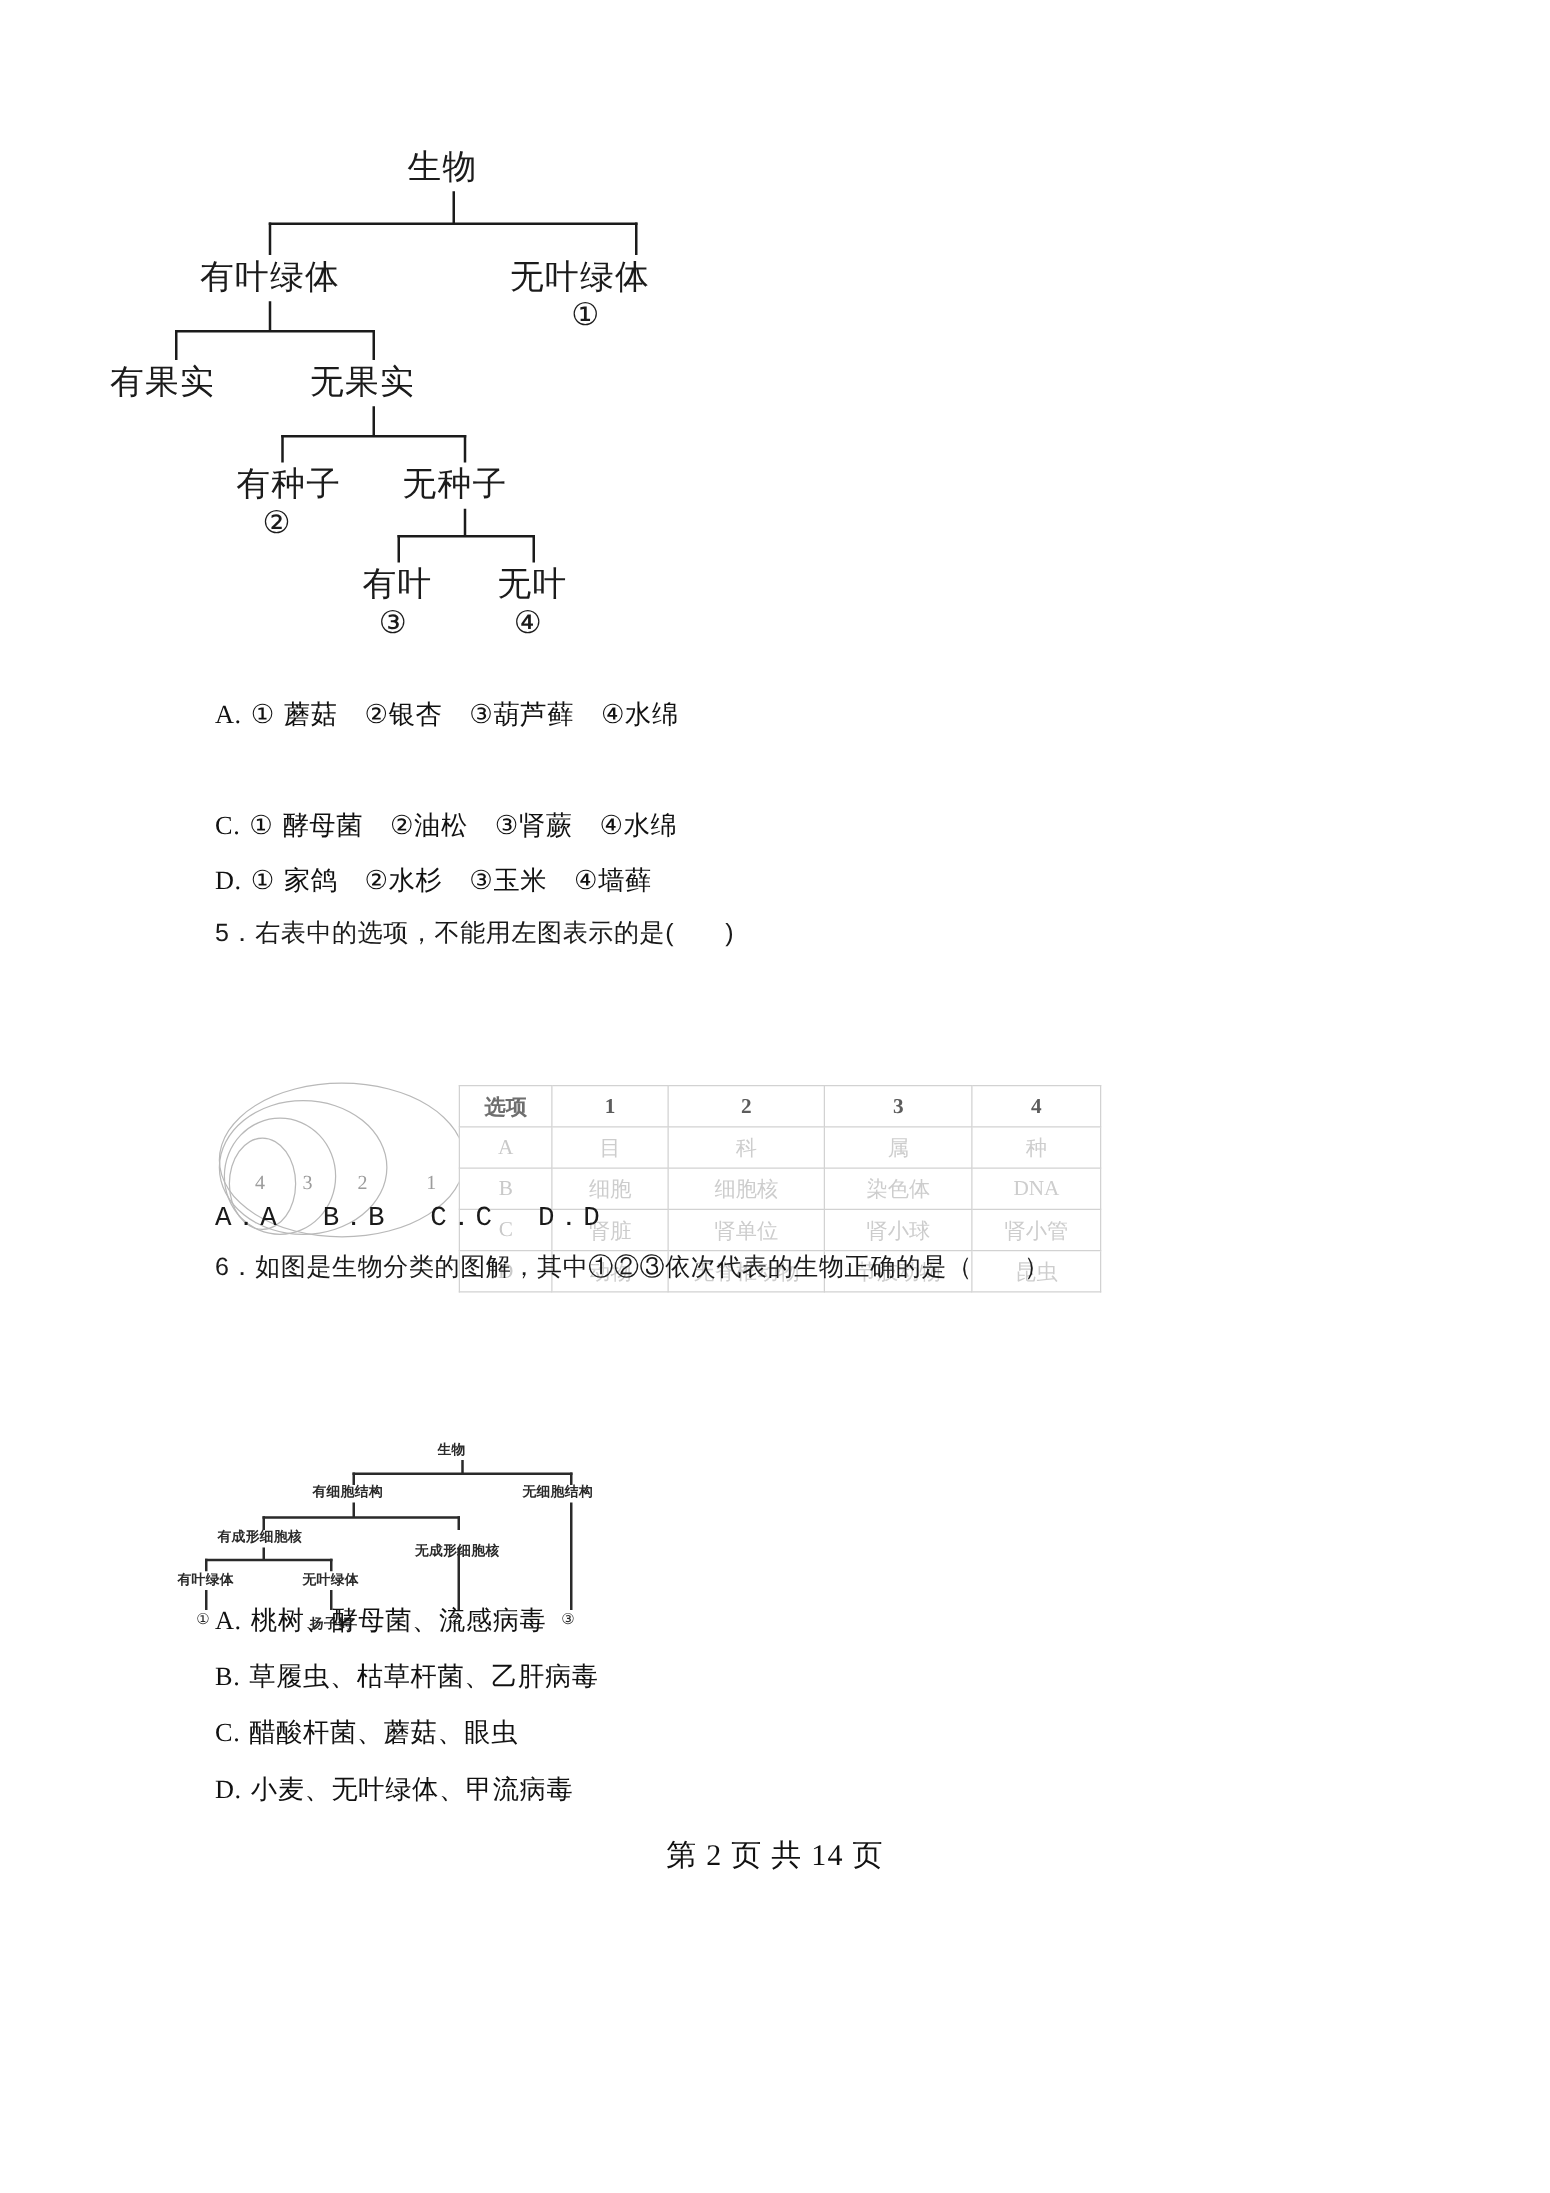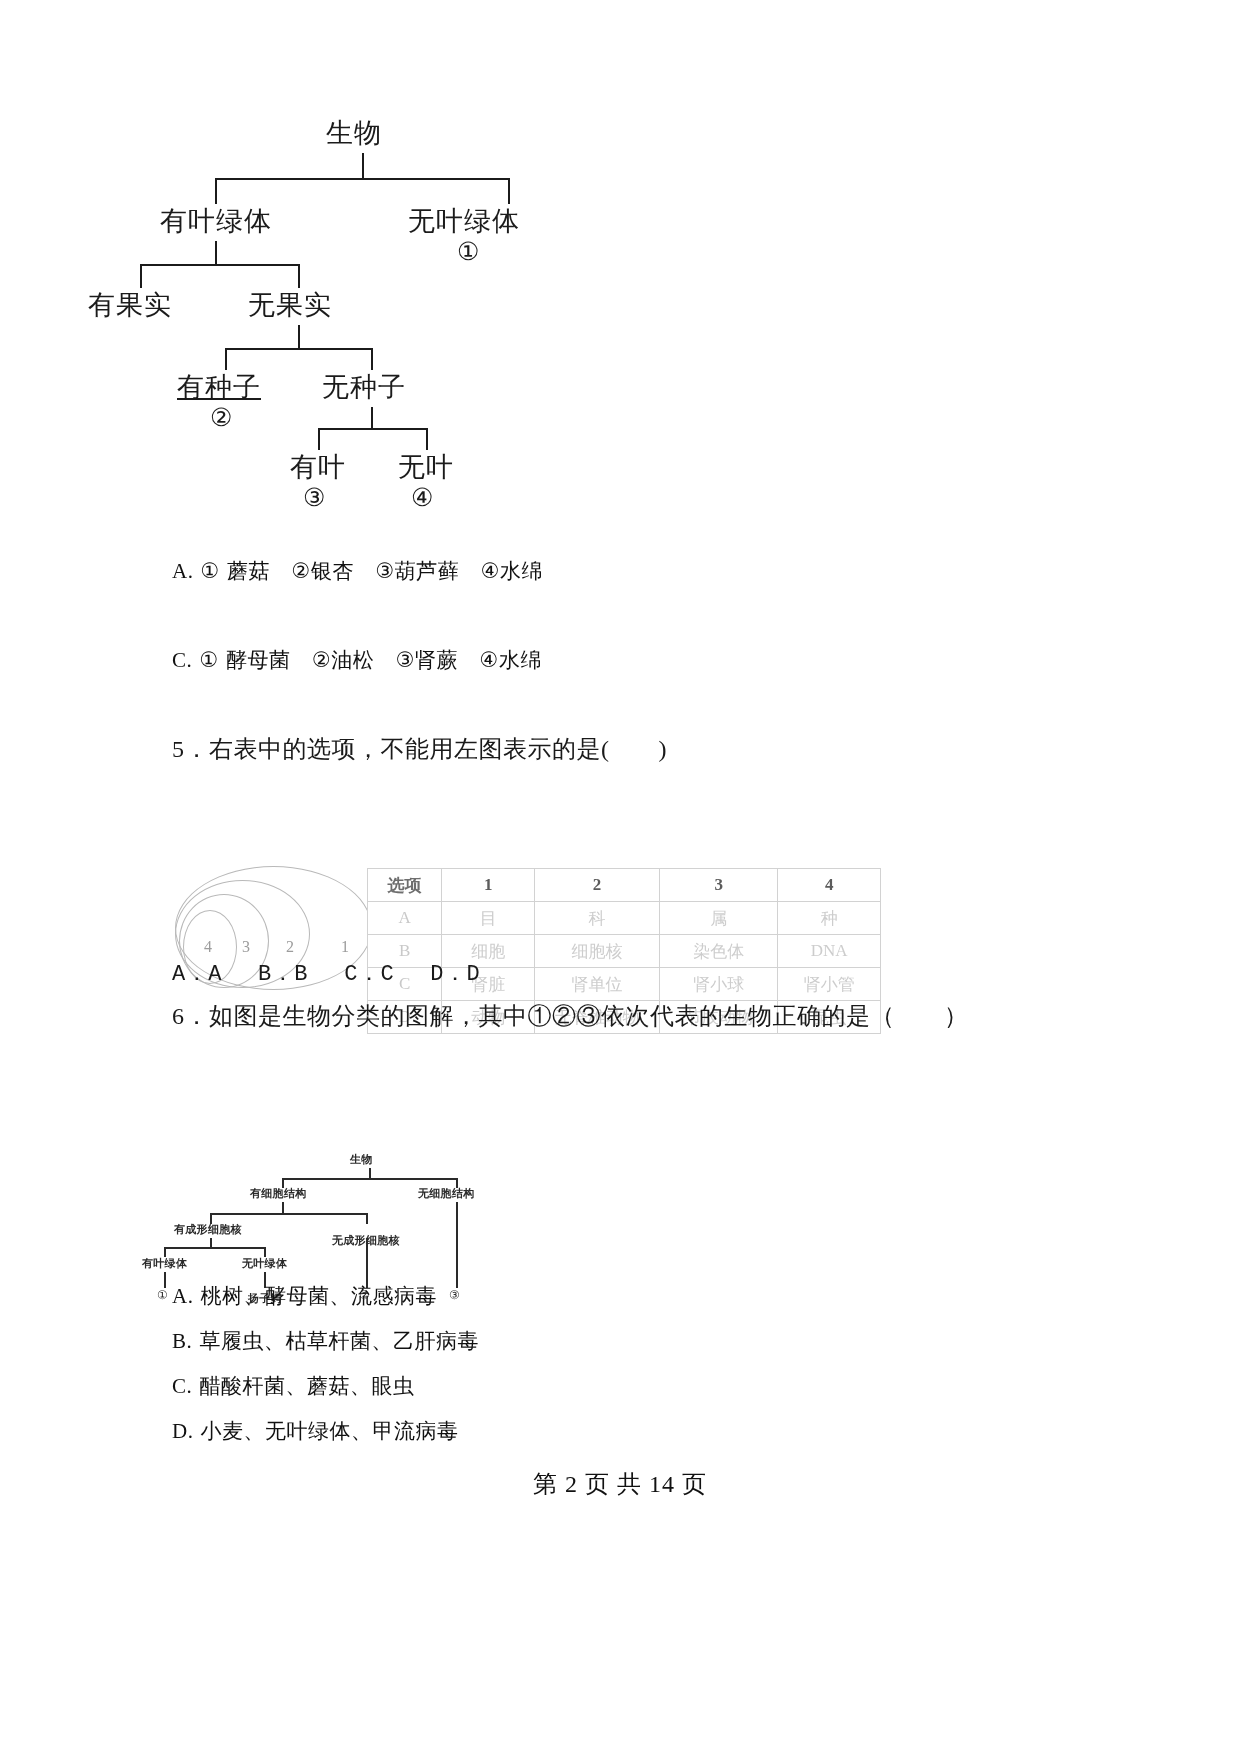--- a/index.html
+++ b/index.html
@@ -18,22 +18,22 @@
   .page {
     position: absolute;
     left: 0; top: 0;
     width: 1064px;
     height: 1754px;
   }
 
   
   .qtext {
     position: absolute;
-    font-family: Liberation Serif, serif;
-    font-size: 24px;
+    font-family: Liberation Sans, sans-serif;
+    font-size: 20px;
     color: #1a1a1a;
     white-space: nowrap;
     letter-spacing: 0.5px;
   }
   .opt {
     position: absolute;
     font-family: "DejaVu Sans", "Liberation Sans", sans-serif;
     font-size: 21px;
     color: #111;
     white-space: nowrap;
@@ -184,21 +184,21 @@
     <div class="ln lnv" style="left:148px; top:149px; height:24px;"></div>
 
     <span class="node" style="left:-62px; top:172px;">有果实</span>
     <span class="node" style="left:98px; top:172px;">无果实</span>
 
     <div class="ln lnv" style="left:148px; top:210px; height:24px;"></div>
     <div class="ln lnh" style="left:75px; top:233px; width:148px;"></div>
     <div class="ln lnv" style="left:75px; top:233px; height:22px;"></div>
     <div class="ln lnv" style="left:221px; top:233px; height:22px;"></div>
 
-    <span class="node" style="left:27px; top:254px;text-decoration:underline;">有种子</span>
+    <span class="node" style="left:39px; top:254px;">有种子</span>
     <span class="circnum" style="left:60px; top:288px;">②</span>
     <span class="node" style="left:172px; top:254px;">无种子</span>
 
     <div class="ln lnv" style="left:221px; top:292px; height:22px;"></div>
     <div class="ln lnh" style="left:168px; top:313px; width:110px;"></div>
     <div class="ln lnv" style="left:168px; top:313px; height:22px;"></div>
     <div class="ln lnv" style="left:276px; top:313px; height:22px;"></div>
 
     <span class="node" style="left:140px; top:334px;">有叶</span>
     <span class="circnum" style="left:153px; top:368px;">③</span>
@@ -206,20 +206,24 @@
     <span class="circnum" style="left:261px; top:368px;">④</span>
   </div>
 
   <div class="opt" style="left:172px; top:557px;">
     <span class="lead">A.</span>
     <span>① 蘑菇　②银杏　③葫芦藓　④水绵</span>
   </div>
   <div class="opt" style="left:172px; top:646px;">
     <span class="lead">C.</span>
     <span>① 酵母菌　②油松　③肾蕨　④水绵</span>
+  </div>
+  <div class="opt" style="left:172px; top:690px;">
+    <span class="lead">D.</span>
+    <span>① 家鸽　②水杉　③玉米　④墙藓</span>
   </div>
 
   <div class="qtext" style="left:172px; top:733px;">5．右表中的选项，不能用左图表示的是(　　)</div>
 
   <div class="venn">
     <div class="circ" style="left:0px;   top:4px;  width:195px; height:122px;"></div>
     <div class="circ" style="left:0px;   top:18px; width:133px; height:106px;"></div>
     <div class="circ" style="left:4px;   top:32px; width:88px;  height:92px;"></div>
     <div class="circ" style="left:8px;   top:48px; width:52px;  height:72px;"></div>
     <span class="vlabel" style="left:29px;  top:76px;">4</span>

